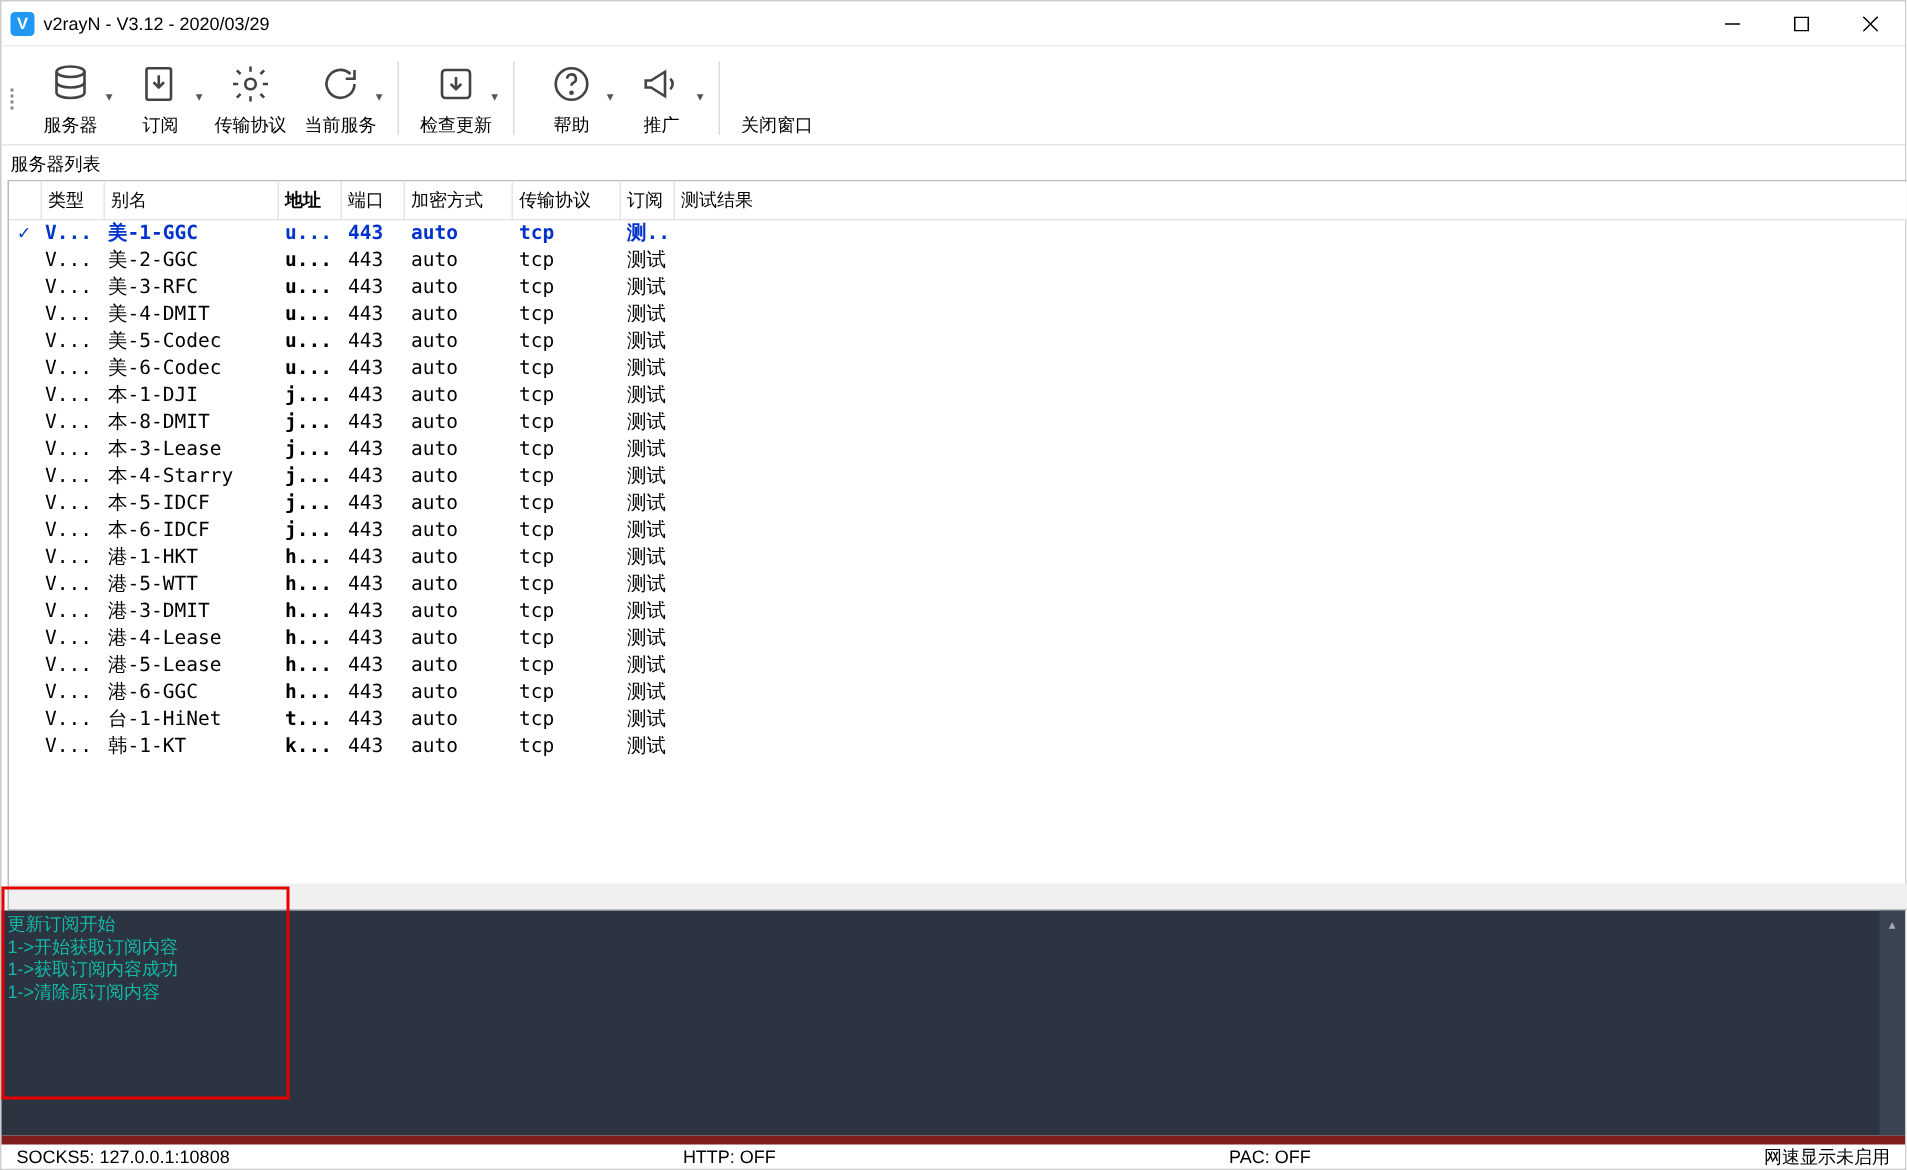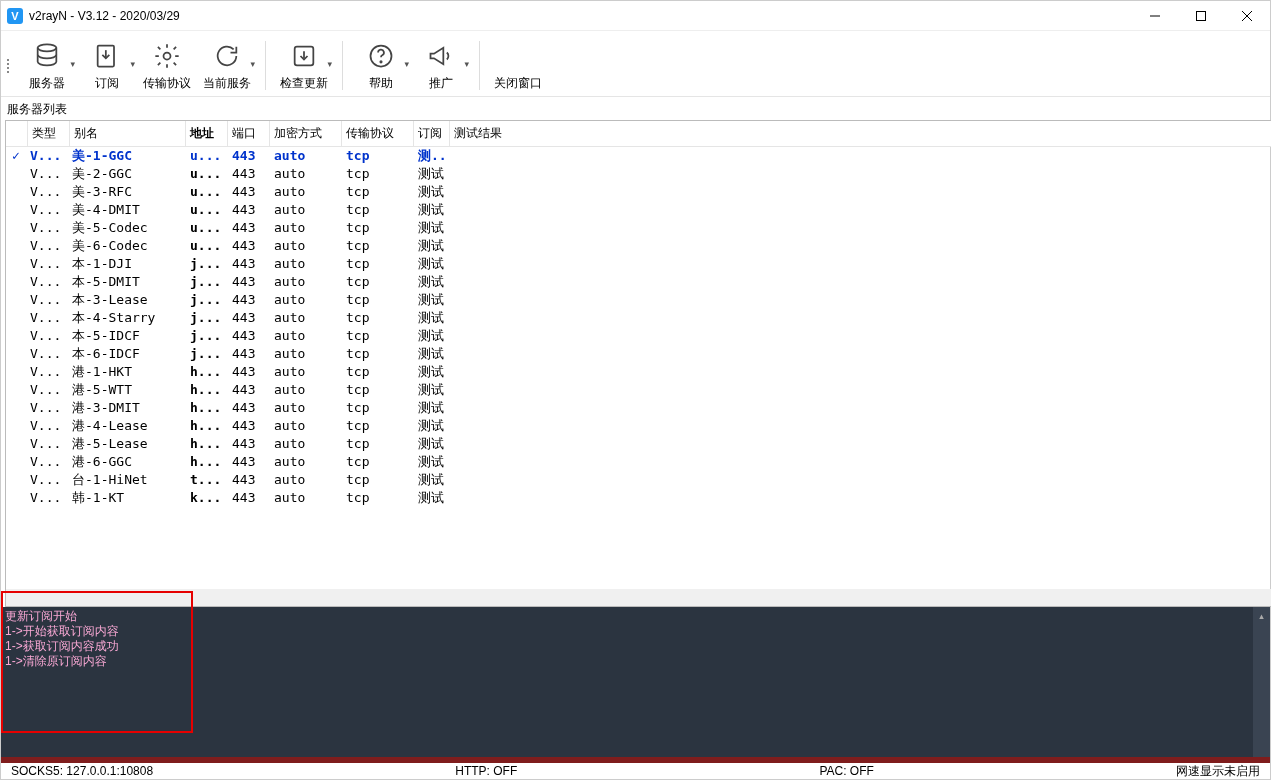--- a/index.html
+++ b/index.html
@@ -55,21 +55,21 @@
   .c-test { flex:1; }
   .thead .c-check{width:22px;}
   .thead .c-type{width:42px;}
   .thead .c-alias{width:116px;}
 
   
   .redbox { position:absolute; border:2px solid #e60000; pointer-events:none; }
 
   
   .infolabel { font-size:12px; padding:2px 6px; }
-  .log { background:#2b3440; color:#f9a8d4; font-size:12px; line-height:15px; padding:2px 4px; min-height:150px; position:relative; overflow:hidden; }
+  .log { background:#2b3440; color:#14b8a6; font-size:12px; line-height:15px; padding:2px 4px; min-height:150px; position:relative; overflow:hidden; }
   .log .vscroll { position:absolute; right:0; top:0; width:17px; height:100%; background:#3a4452; display:flex; align-items:flex-start; justify-content:center;}
   .log .vscroll::before { content:"▴"; color:#aaa; font-size:9px; margin-top:2px; }
 
   
   .statusbar { height:22px; display:flex; align-items:center; font-size:12px; border-top:6px solid #7f1d1d; background:#fff;gap:36px; }
   .statusbar .seg { padding:0 10px; }
   .statusbar .gap { flex:1; }
   
   .checkmark { color:#0033cc; font-weight:bold;}
 </style>
@@ -290,21 +290,21 @@
               <div class="td c-addr">j...</div>
               <div class="td c-port">443</div>
               <div class="td c-enc">auto</div>
               <div class="td c-net">tcp</div>
               <div class="td c-sub">测试</div>
               <div class="td c-test"></div>
             </div>
             <div class="tr">
               <div class="td c-check"></div>
               <div class="td c-type">V...</div>
-              <div class="td c-alias">本-5-DMIT</div>
+              <div class="td c-alias">本-8-DMIT</div>
               <div class="td c-addr">j...</div>
               <div class="td c-port">443</div>
               <div class="td c-enc">auto</div>
               <div class="td c-net">tcp</div>
               <div class="td c-sub">测试</div>
               <div class="td c-test"></div>
             </div>
             <div class="tr">
               <div class="td c-check"></div>
               <div class="td c-type">V...</div>

